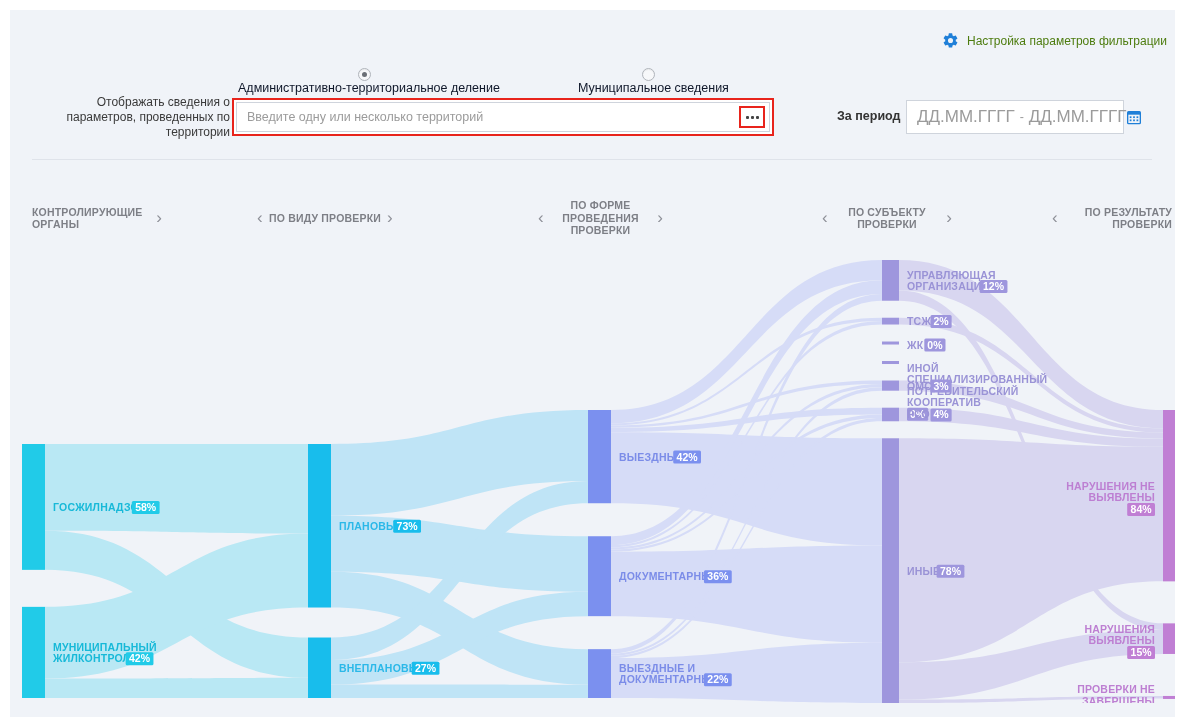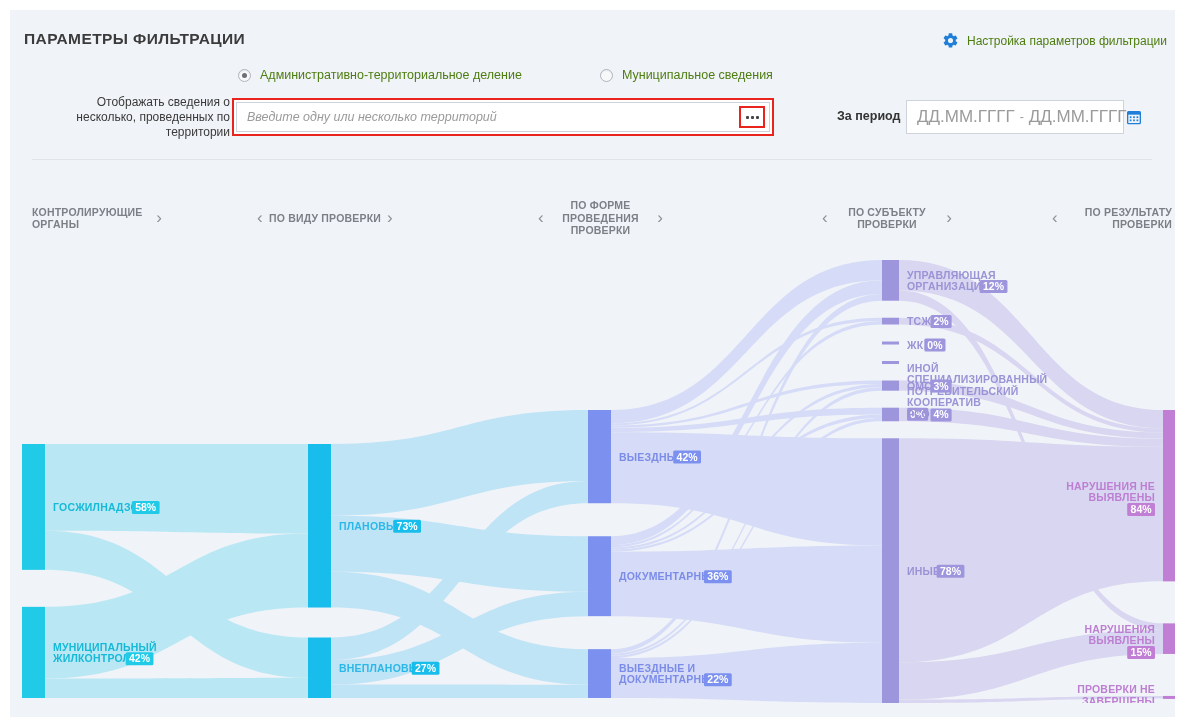--- a/index.html
+++ b/index.html
@@ -22,21 +22,21 @@
     font-size:15.5px;font-weight:bold;color:#3b3b3b;letter-spacing:.4px;
   }
   .settings-link{
     position:absolute;right:8px;top:22px;
     display:flex;align-items:center;gap:8px;
     font-size:12px;color:#4d7c0f;cursor:pointer;
   }
   .gear{width:17px;height:17px;display:block;}
 
   .radio-row{position:absolute;left:228px;top:58px;display:flex;align-items:center;}
-  .radio-opt{display:flex;align-items:center;cursor:pointer;font-size:12.5px;color:#4d7c0f;}
+  .radio-opt{display:flex;align-items:center;cursor:pointer;font-size:12.5px;color:#0f172a;flex-direction:column;}
   .radio-opt + .radio-opt{margin-left:78px;}
   .rb{
     width:13px;height:13px;border-radius:50%;
     border:1px solid #b0b4bb;background:#f7f8fa;
     margin-right:9px;position:relative;box-sizing:border-box;
     box-shadow:inset 0 1px 1px rgba(0,0,0,.06);
   }
   .rb.on:after{
     content:"";position:absolute;left:3px;top:3px;
     width:5px;height:5px;border-radius:50%;background:#6b6f76;
@@ -51,21 +51,21 @@
     border:2px solid #e8241c;box-sizing:border-box;background:#fff;
   }
   .terr-inner{
     position:absolute;left:226px;top:92px;width:534px;height:30px;
     border:1px solid #cfd4dc;background:#fff;box-sizing:border-box;
     display:flex;align-items:center;
   }
   .terr-input{
     border:0;outline:none;background:transparent;
     font-family:inherit;font-size:12.5px;color:#a21caf;
-    padding:0 10px;flex:1;height:100%;font-style:italic;
+    padding:0 10px;flex:1;height:100%;
   }
   .terr-input::placeholder{color:#9b9b9b;}
   .dots-btn{
     width:26px;height:22px;margin-right:4px;
     border:2px solid #e8241c;background:#fff;box-sizing:border-box;
     display:flex;align-items:center;justify-content:center;gap:2px;cursor:pointer;
   }
   .dots-btn i{width:3px;height:3px;background:#444;display:block;border-radius:1px;}
 
   .period-label{
@@ -98,21 +98,20 @@
   .nodelabel{font-size:10.5px;font-weight:bold;letter-spacing:.2px;}
   .pctbox{font-size:10.5px;font-weight:bold;fill:#fff;}
 </style>
 </head>
 <body>
 
 <div id="app">
 
   <div class="hdr">
 
-    <div class="hdr-title">ПАРАМЕТРЫ ФИЛЬТРАЦИИ</div>
 
     <div class="settings-link">
       <span class="gear">
         <svg class="gear" viewBox="0 0 24 24" aria-hidden="true">
           <path fill="#1f7fd8" d="M19.4 13c.04-.33.06-.66.06-1s-.02-.67-.06-1l2.1-1.6a.5.5 0 0 0 .12-.64l-2-3.46a.5.5 0 0 0-.6-.22l-2.48 1a7.3 7.3 0 0 0-1.72-1L14.5 2.2a.5.5 0 0 0-.5-.42h-4a.5.5 0 0 0-.5.42L9.18 4.9c-.62.25-1.2.58-1.72 1l-2.48-1a.5.5 0 0 0-.6.22l-2 3.46a.5.5 0 0 0 .12.64L4.6 11c-.04.33-.06.66-.06 1s.02.67.06 1l-2.1 1.6a.5.5 0 0 0-.12.64l2 3.46c.13.22.39.3.6.22l2.48-1c.52.42 1.1.75 1.72 1l.32 2.7c.4.24.25.42.5.42h4c.25 0 .46-.18.5-.42l.32-2.7c.62-.25 1.2-.58 1.72-1l2.48 1c.22.08.47 0 .6-.22l2-3.46a.5.5 0 0 0-.12-.64L19.4 13zM12 15.6A3.6 3.6 0 1 1 15.6 12 3.6 3.6 0 0 1 12 15.6z"></path>
         </svg>
       </span>
       <span>Настройка параметров фильтрации</span>
     </div>
 
@@ -120,21 +119,21 @@
       <label class="radio-opt">
         <span class="rb on"></span>
         <span>Административно-территориальное деление</span>
       </label>
       <label class="radio-opt">
         <span class="rb"></span>
         <span>Муниципальное сведения</span>
       </label>
     </div>
 
-    <div class="terr-label">Отображать сведения о несколько, проведенных по территории</div>
+    <div class="terr-label">Отображать сведения о параметров, проведенных по территории</div>
     <div class="terr-box"></div>
     <div class="terr-inner">
       <input class="terr-input" type="text" placeholder="Введите одну или несколько территорий" style="">
       <span class="dots-btn">
           <i></i>
           <i></i>
           <i></i>
         </span>
     </div>
 

